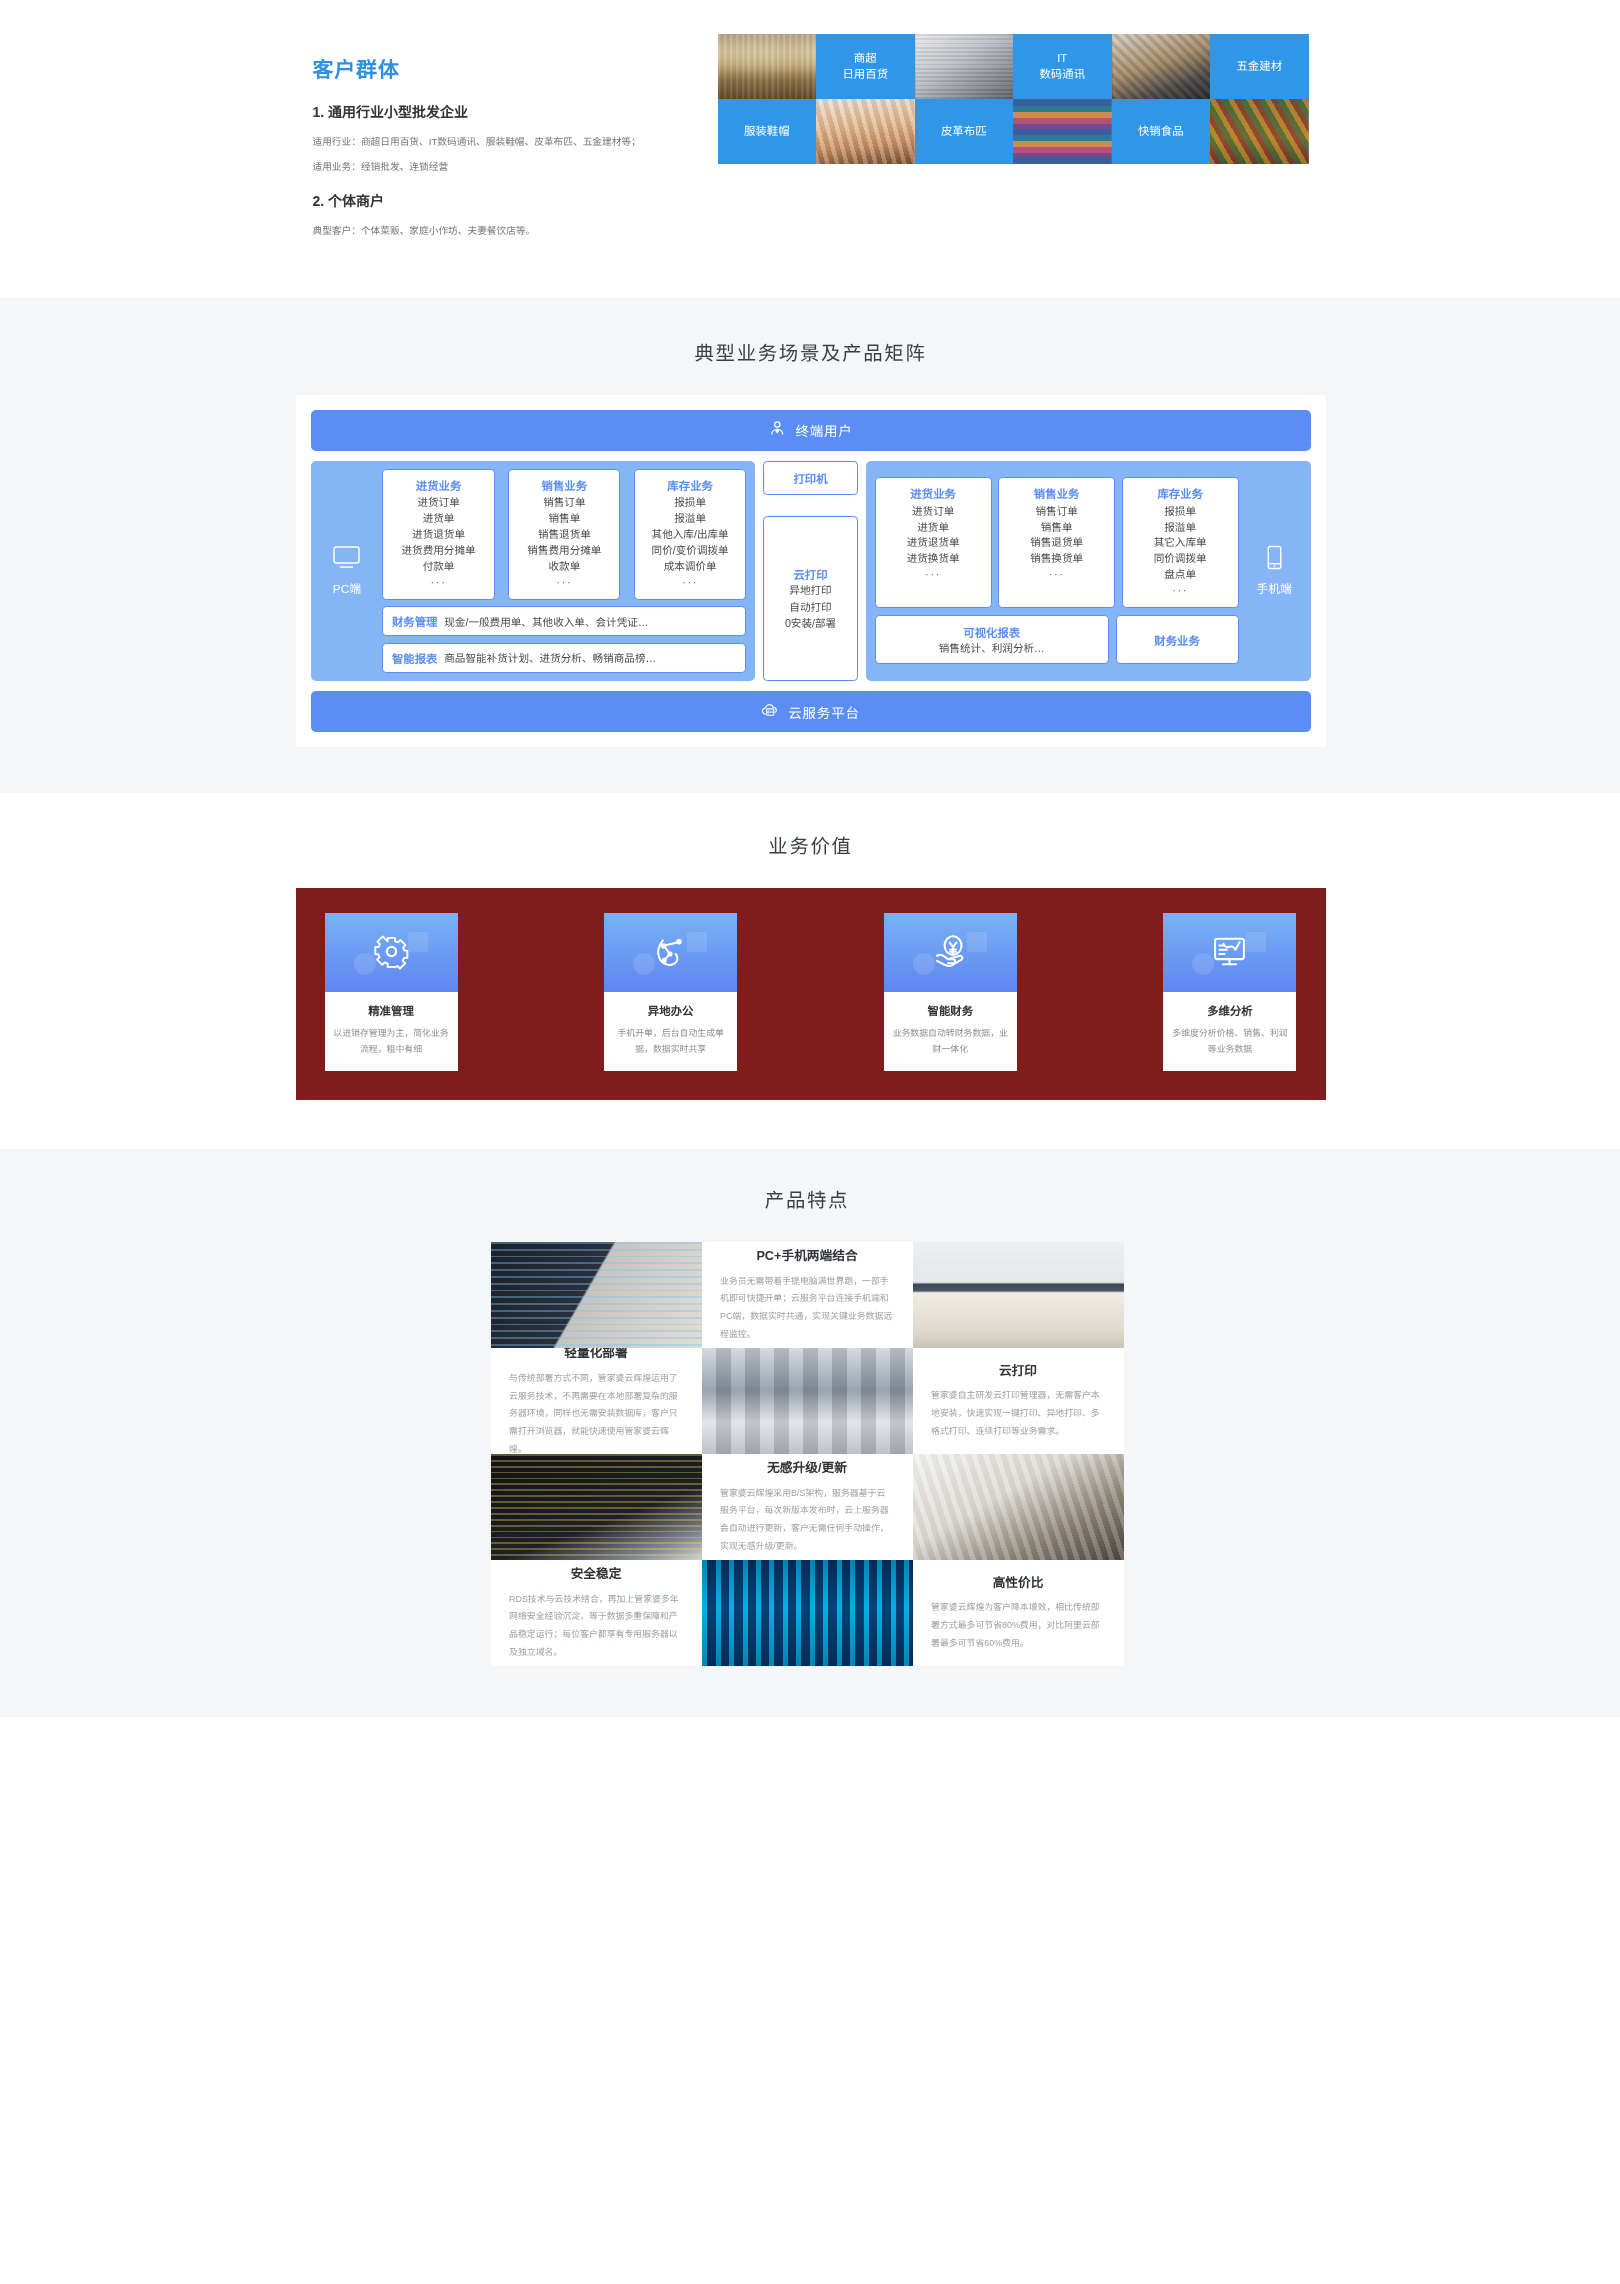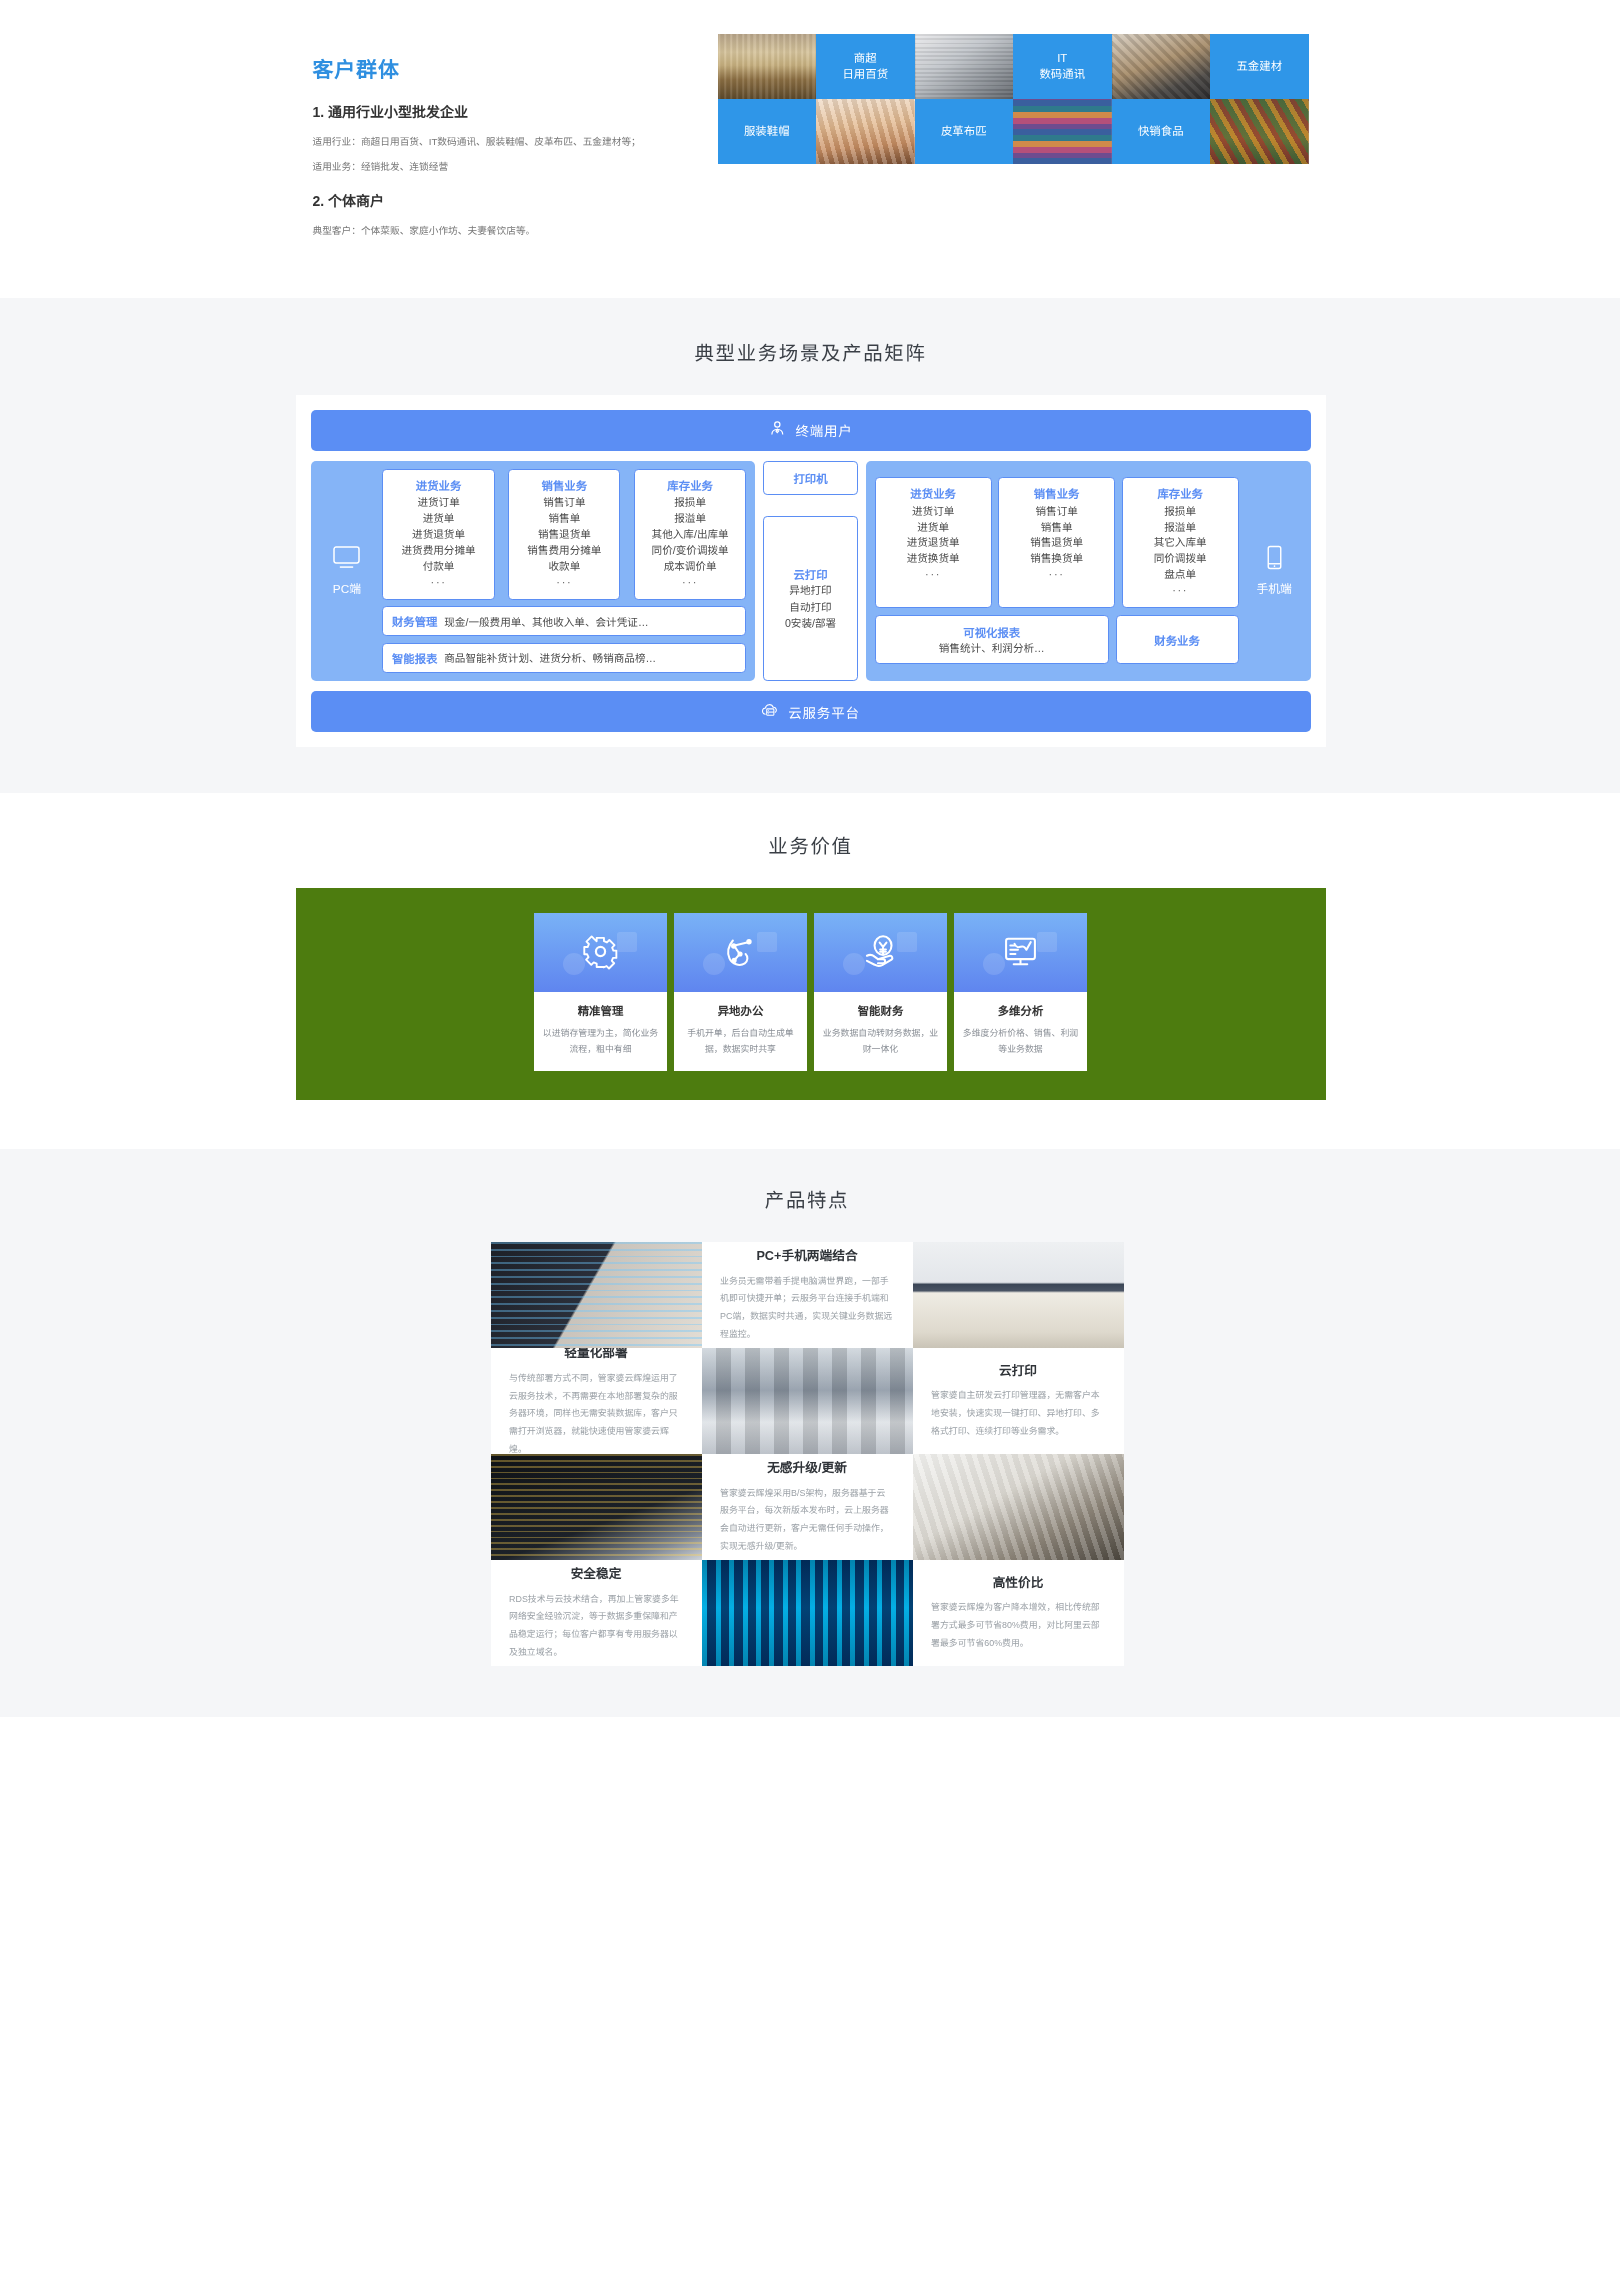--- a/index.html
+++ b/index.html
@@ -214,23 +214,23 @@
   .wide-box {
     background:#fff; border:0.8px solid #5b8ef4; border-radius:4.2px;
     text-align:center; padding:8.4px 5px;
     display:flex; flex-direction:column; justify-content:center;
   }
 
   
   .sec-value { background:#ffffff; padding: 37px 0 49px 0; }
   .value-card {
     width: 1030px; margin: 0 auto;
-    background: #4d7c0f;
+    background: #7f1d1d;
     padding: 25px 29px 29px 29px;
-    display:flex; gap: 7px; justify-content:center;
+    display:flex; gap: 7px; justify-content:space-between;
   }
   .vcard { width: 133px; background:#fff; }
   .vcard .vtop {
     height: 79px;
     background: linear-gradient(180deg,#79b2f6 0%, #5f85ef 100%);
     position: relative;
     display:flex; align-items:center; justify-content:center;
   }
   .vcard .vtop .sq1, .vcard .vtop .sq2 {
     position:absolute; background: rgba(255,255,255,.13);

